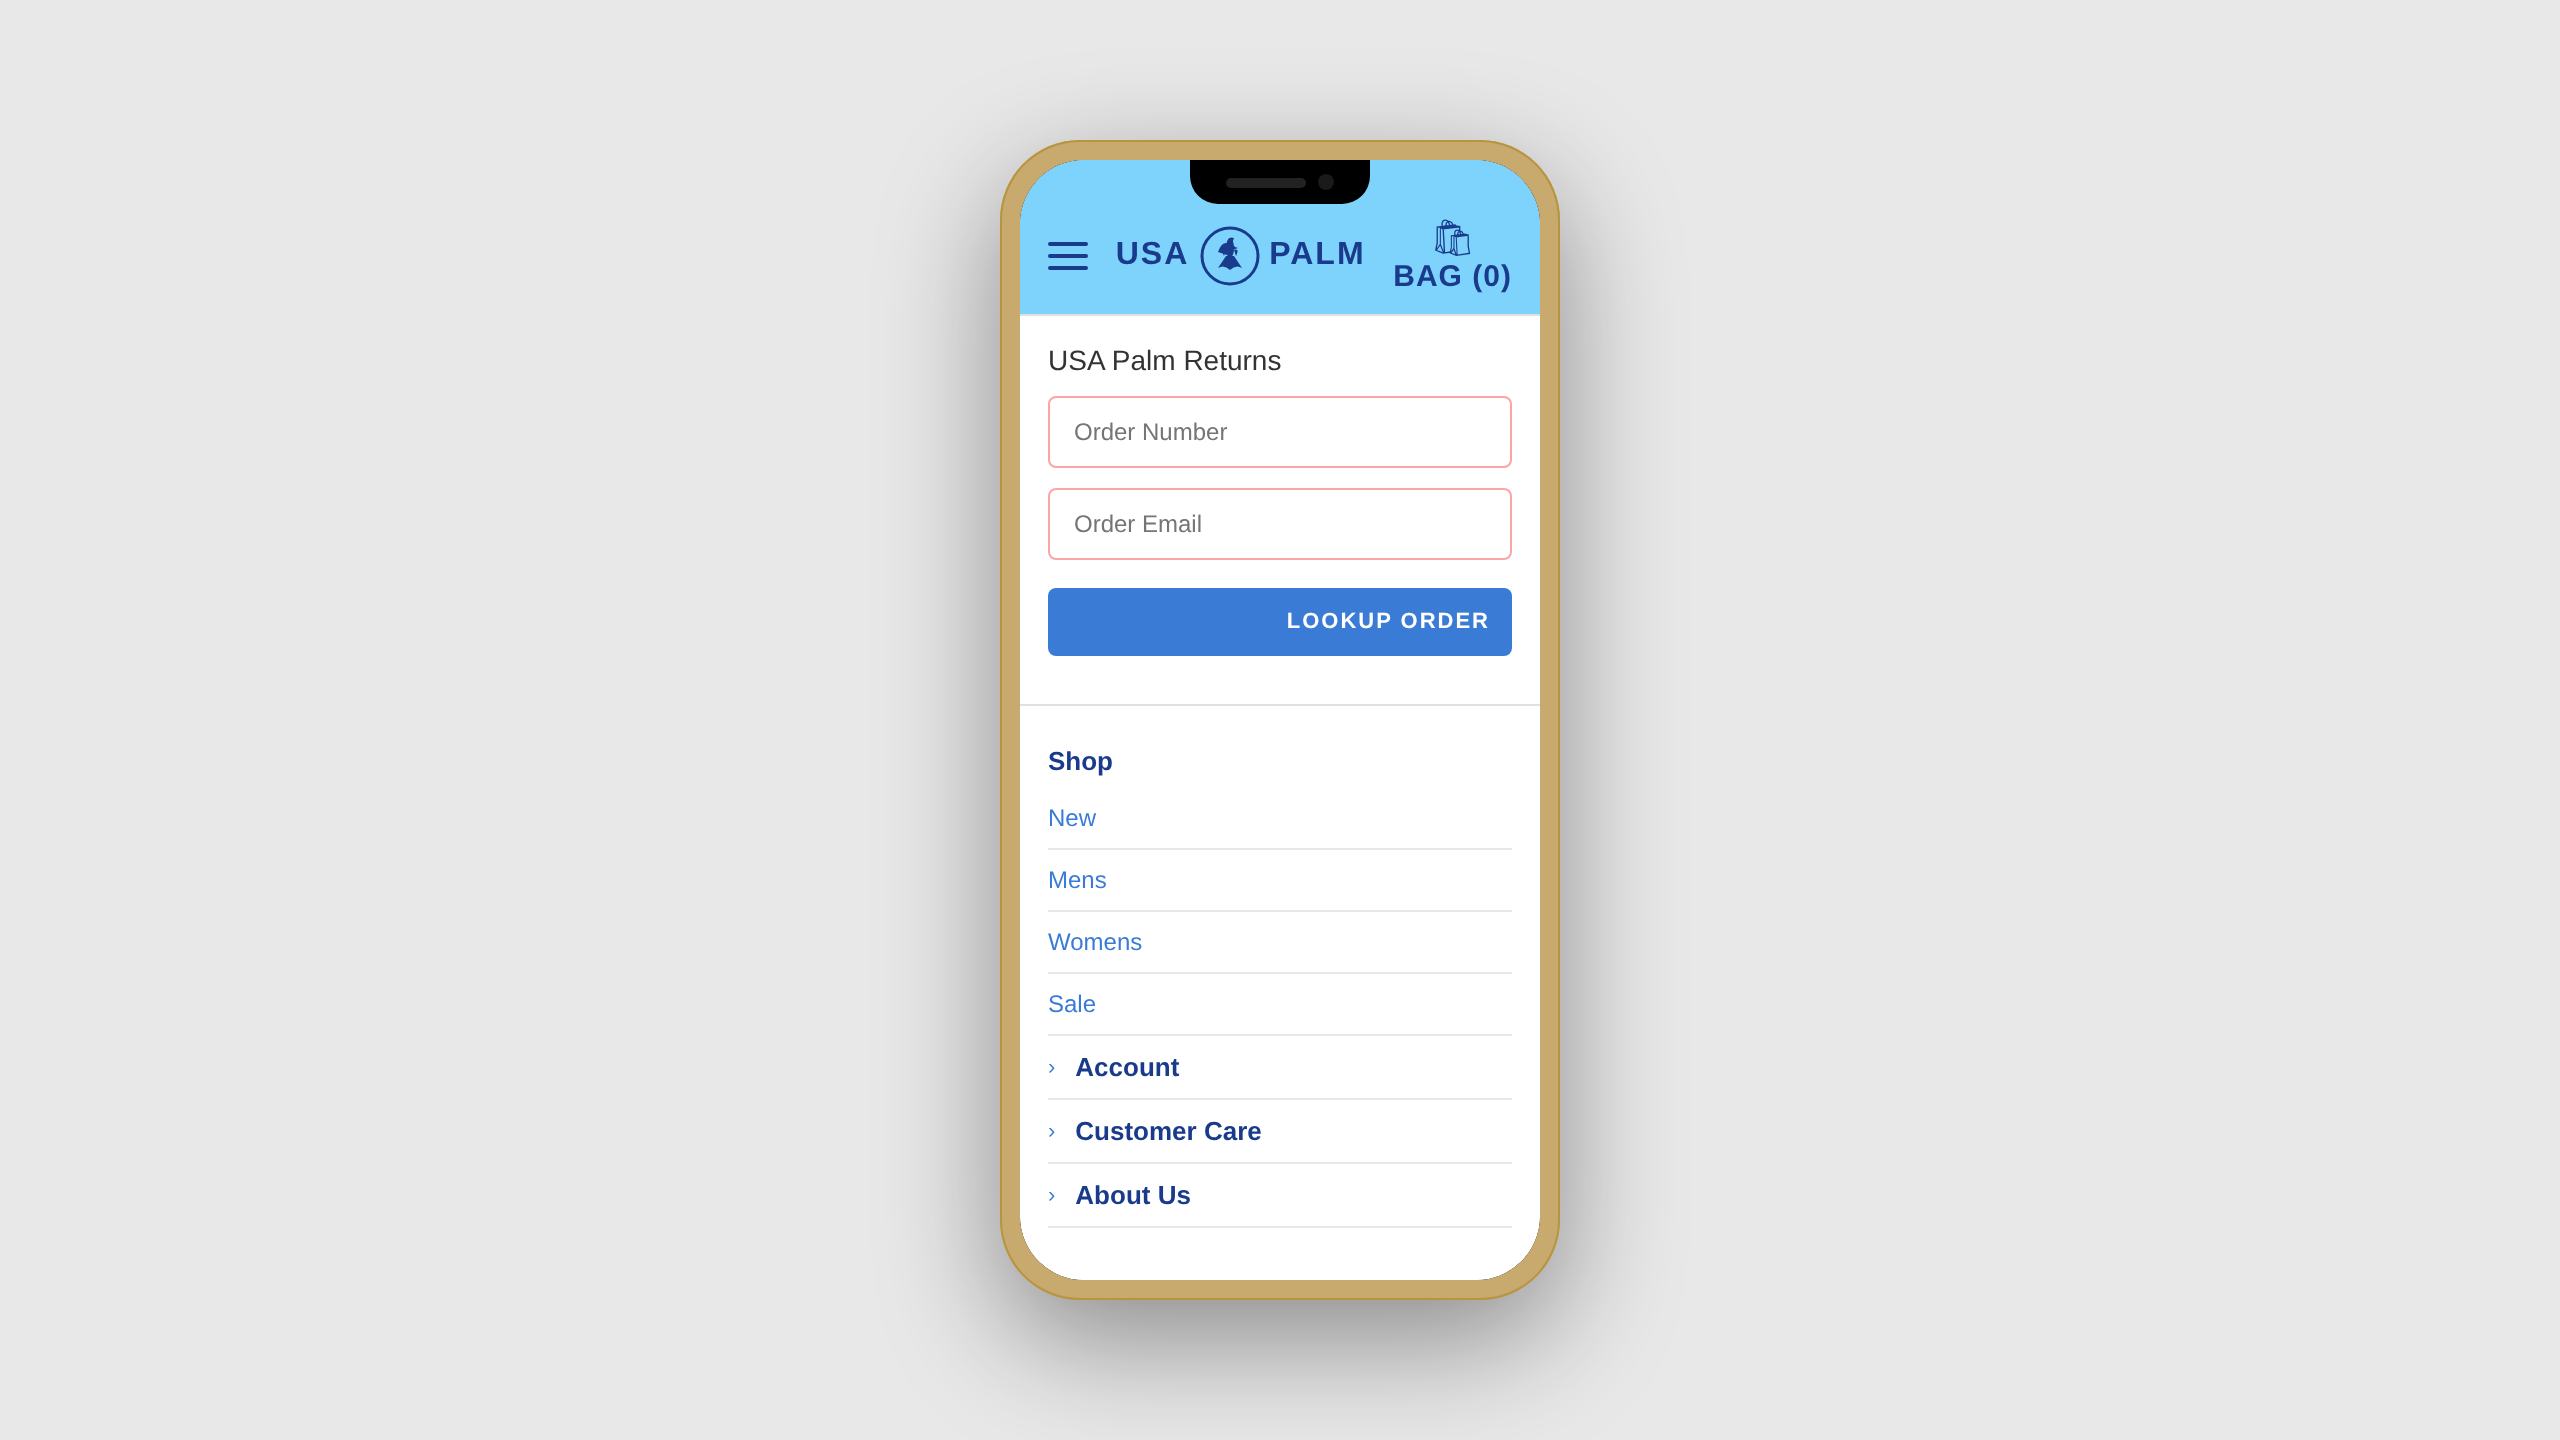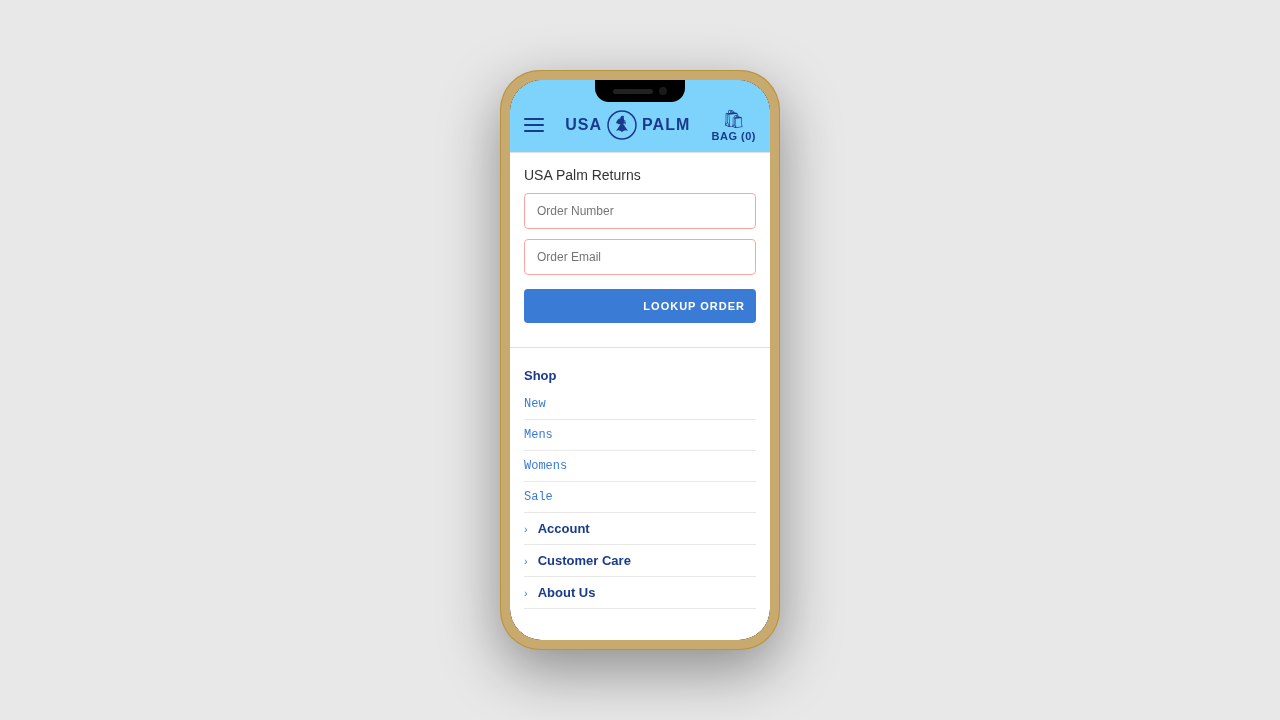--- a/index.html
+++ b/index.html
@@ -117,21 +117,21 @@
       flex-direction: column;
       align-items: center;
       cursor: pointer;
     }
     .bag-icon {
       color: #1a3a8c;
       font-size: 18px;
     }
     .bag-label {
       color: #1a3a8c;
-      font-size: 11px;
+      font-size: 15px;
       font-weight: 600;
       letter-spacing: 0.5px;
     }
 
     
     .content {
       flex: 1;
       overflow-y: auto;
       background: #fff;
     }
@@ -200,21 +200,20 @@
       padding: 8px 0;
       border-bottom: 1px solid #e8e8e8;
       cursor: pointer;
       gap: 6px;
     }
 
     .nav-item-link {
       font-size: 12px;
       color: #3a7bd5;
       text-decoration: none;
-      font-family: Liberation Mono, monospace;
     }
 
     .nav-item-bold {
       font-size: 13px;
       font-weight: 700;
       color: #1a3a8c;
     }
 
     .chevron-icon {
       color: #3a7bd5;

